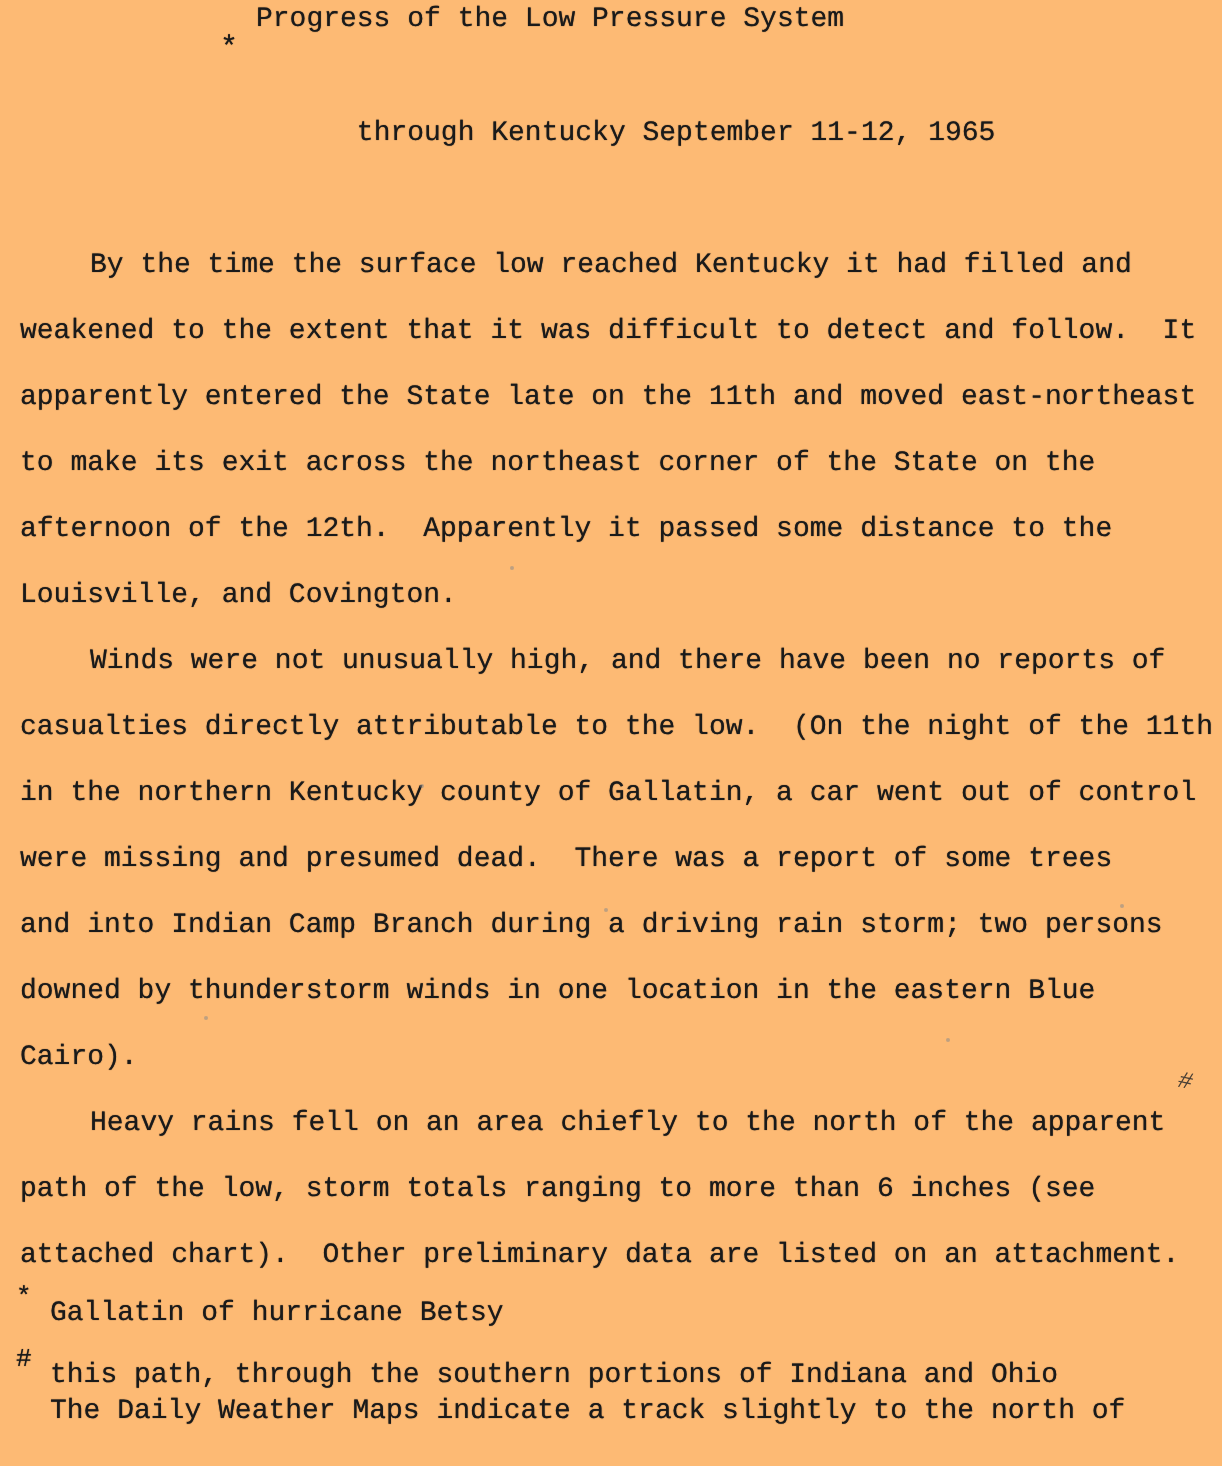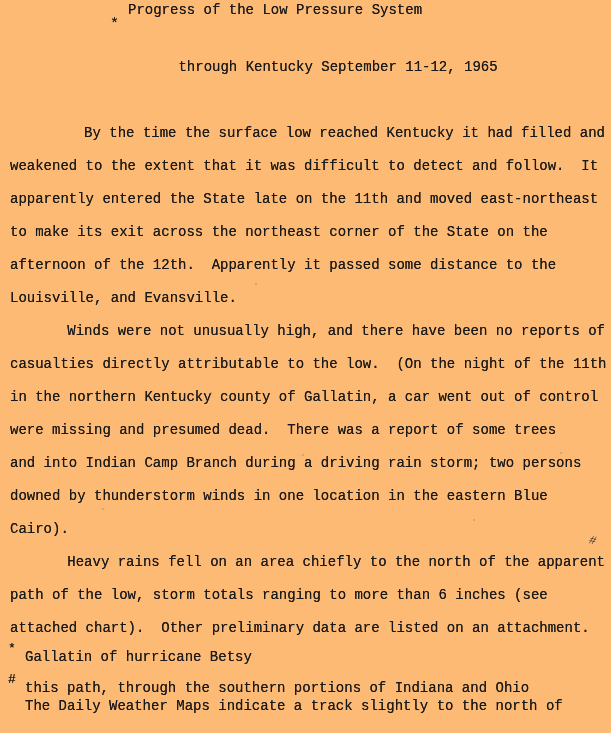--- a/index.html
+++ b/index.html
@@ -42,21 +42,20 @@
     margin-right: 6px;
     margin-top: 21px;
   }
   .line {
     white-space: pre;
     line-height: 33px;
     height: 33px;
   }
   .indent {
     text-indent: 35px;
-    text-align: right;
   }
   .footnotes {
     position: absolute;
     left: 8px;
     top: 648px;
     right: 6px;
   }
   .footnote {
     position: relative;
     margin-left: 17px;
@@ -102,21 +101,21 @@
     </div>
   </header>
 
   <main class="body-text">
     <div>
       <div class="line indent">By the time the surface low reached Kentucky it had filled and</div>
       <div class="line">weakened to the extent that it was difficult to detect and follow.  It</div>
       <div class="line">apparently entered the State late on the 11th and moved east-northeast</div>
       <div class="line">to make its exit across the northeast corner of the State on the</div>
       <div class="line">afternoon of the 12th.  Apparently it passed some distance to the</div>
-      <div class="line">Louisville, and Evansville.</div>
+      <div class="line">Louisville, and Covington.</div>
     </div>
     <div>
       <div class="line indent">Winds were not unusually high, and there have been no reports of</div>
       <div class="line">casualties directly attributable to the low.  (On the night of the 11th</div>
       <div class="line">in the northern Kentucky county of Gallatin, a car went out of control</div>
       <div class="line">were missing and presumed dead.  There was a report of some trees</div>
       <div class="line">and into Indian Camp Branch during a driving rain storm; two persons</div>
       <div class="line">downed by thunderstorm winds in one location in the eastern Blue</div>
       <div class="line">Cairo).</div>
     </div>

